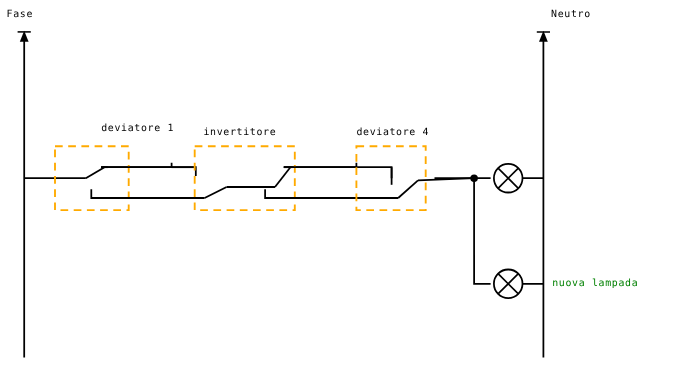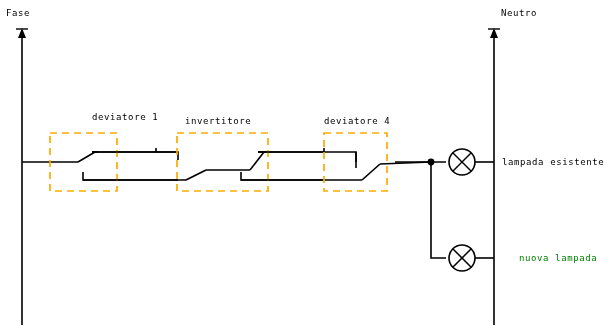--- a/index.html
+++ b/index.html
@@ -22,21 +22,21 @@
   }
   .lbl {
     position: absolute;
     font-family: "DejaVu Sans Mono", monospace;
     font-size: 9px;
     letter-spacing: 0.6px;
     white-space: nowrap;
     color: #000000;
     line-height: 1;
   }
-  .lbl-green { color: #008000; margin-left: 17px; }
+  .lbl-green { color: #008000; }
   .wire { stroke: #000000; stroke-width: 1.6; fill: none; }
   .wire-thin { stroke: #000000; stroke-width: 1.4; fill: none; }
   .box-dashed {
     stroke: #FFAA00;
     stroke-width: 1.7;
     fill: none;
     stroke-dasharray: 7 5;
   }
   .lampcirc { stroke: #000000; stroke-width: 1.6; fill: #ffffff; }
   .lampx { stroke: #000000; stroke-width: 1.5; fill: none; }
@@ -141,17 +141,16 @@
   <div class="lbl" style="left:6px; top:9px;">Fase</div>
 
   <div class="lbl" style="left:472px; top:9px;padding-left:29px;">Neutro</div>
 
   <div class="lbl" style="left:52px; top:113px;margin-left:40px;">deviatore 1</div>
 
   <div class="lbl" style="left:185px; top:117px;">invertitore</div>
 
   <div class="lbl" style="left:324px; top:117px;">deviatore 4</div>
 
-  <div class="lbl" style="left:502px; top:158px;">lampada esistente</div>
 
   <div class="lbl lbl-green" style="left:502px; top:254px;">nuova lampada</div>
 
 </div>
 
 </body></html>

